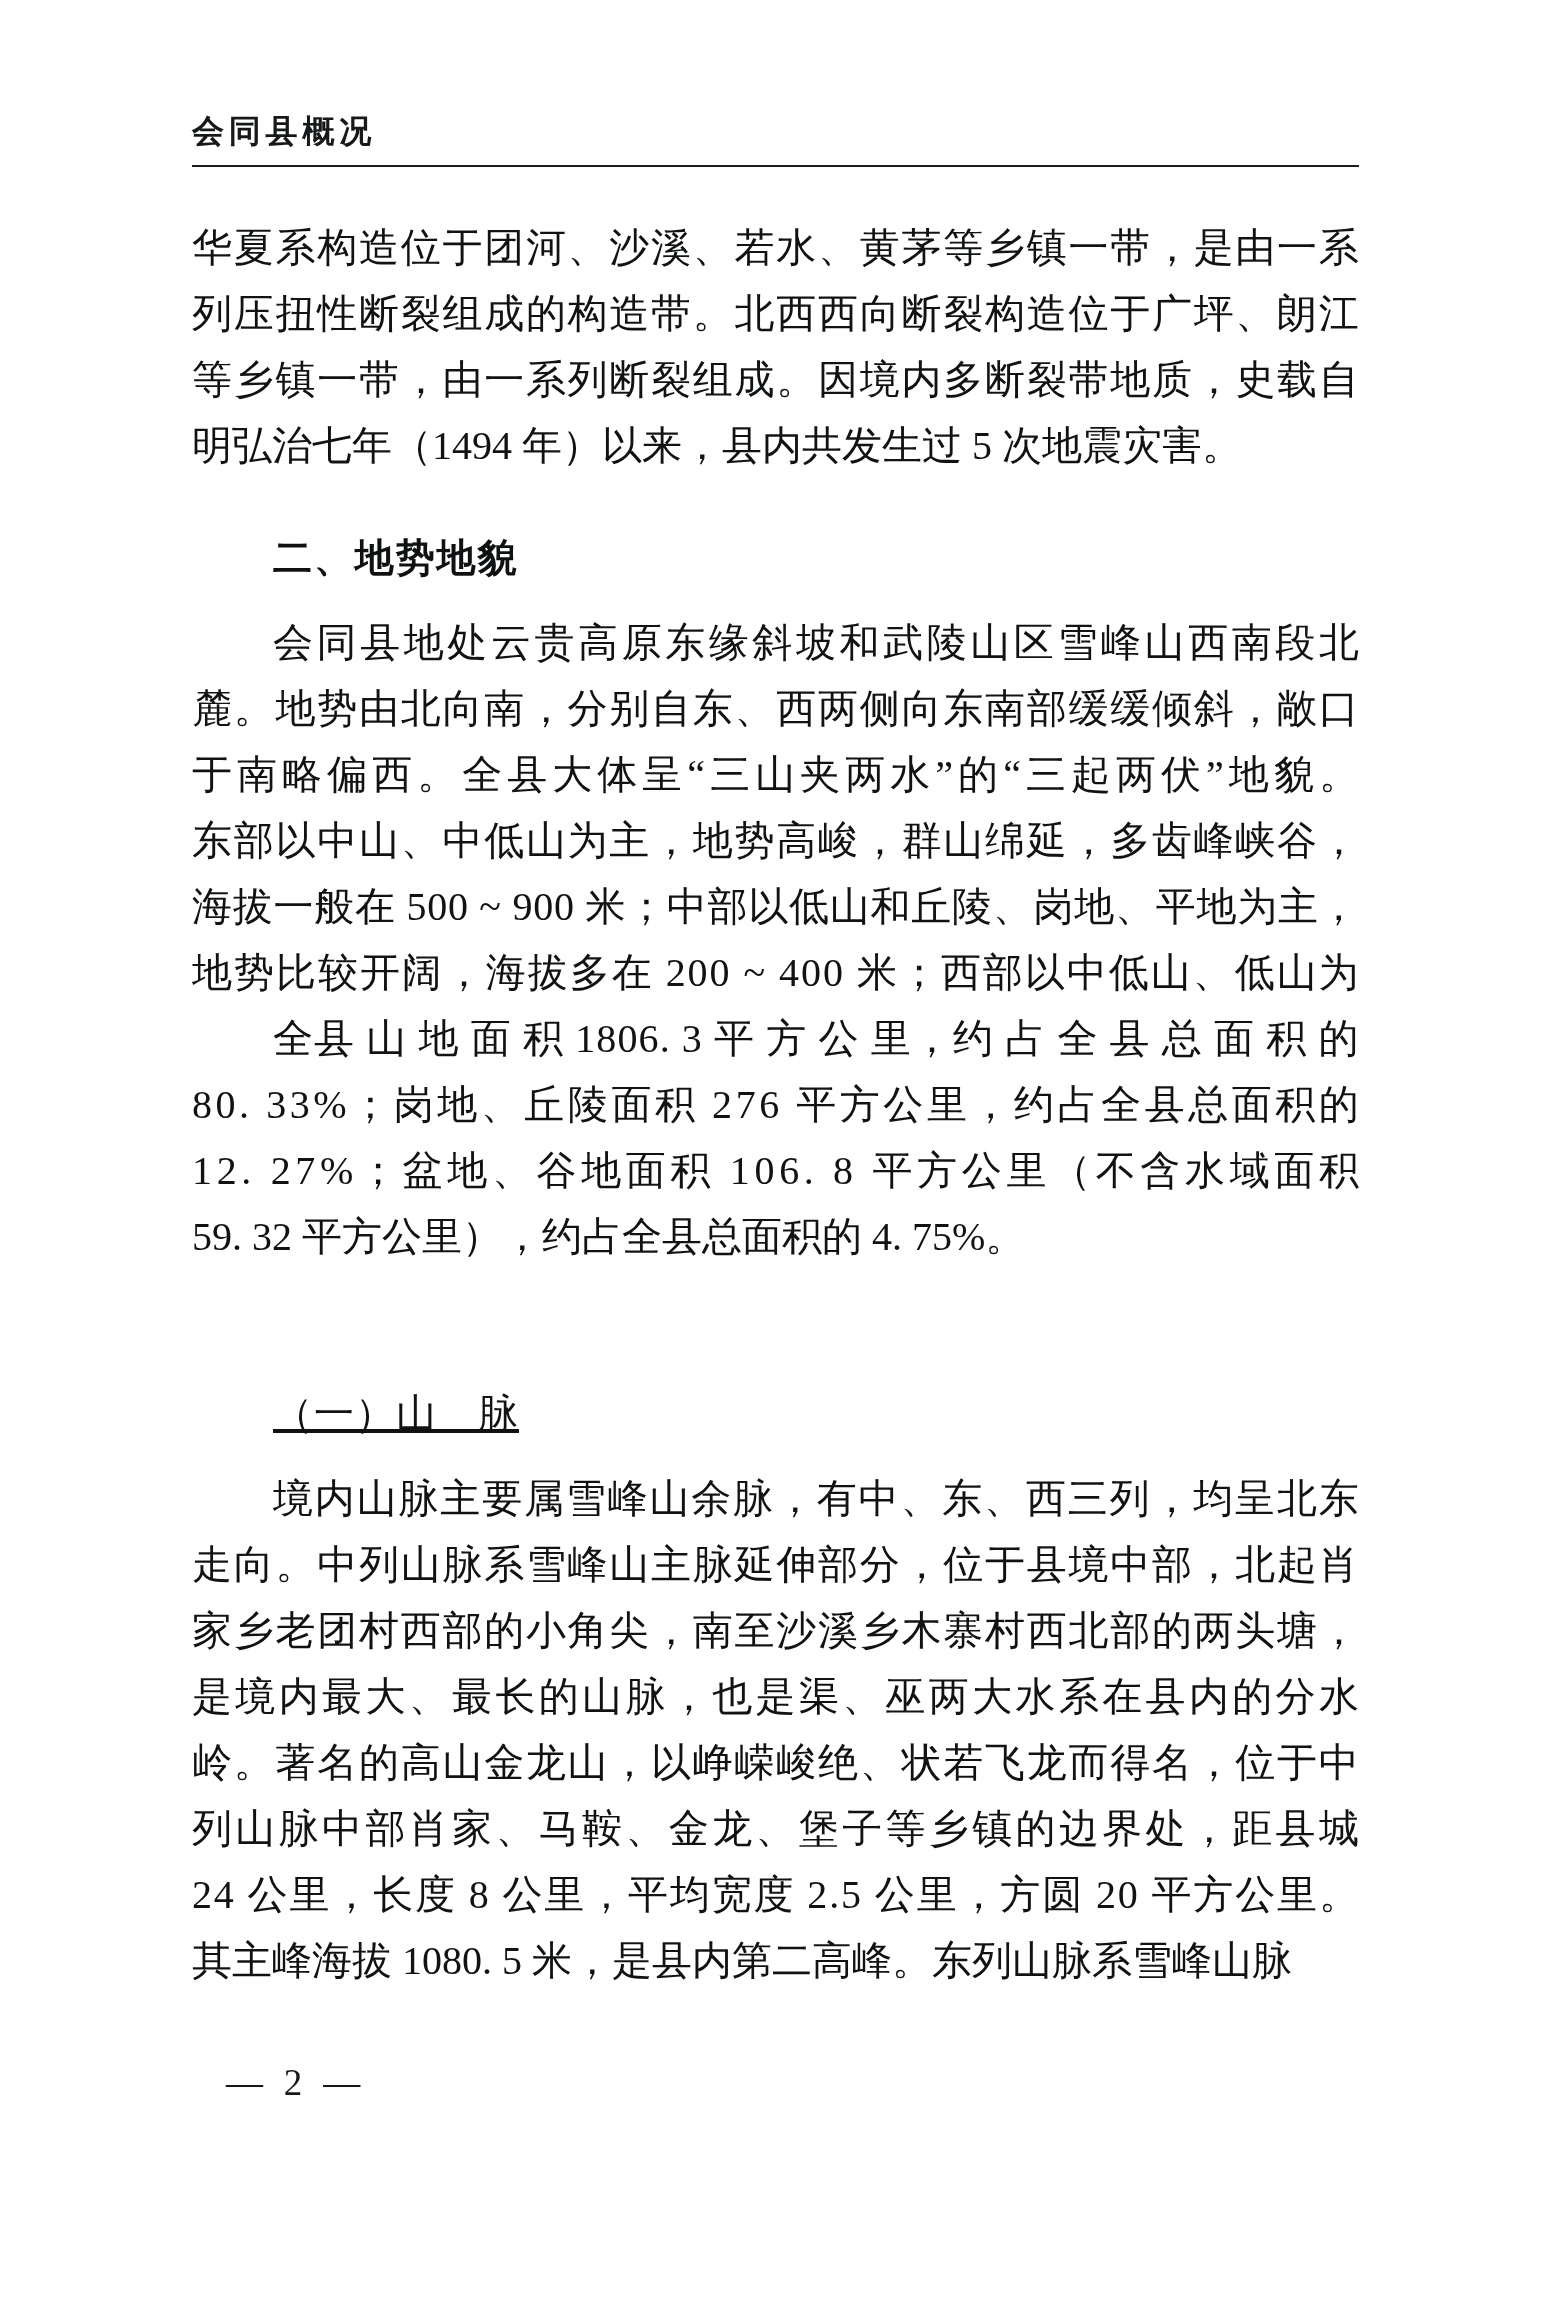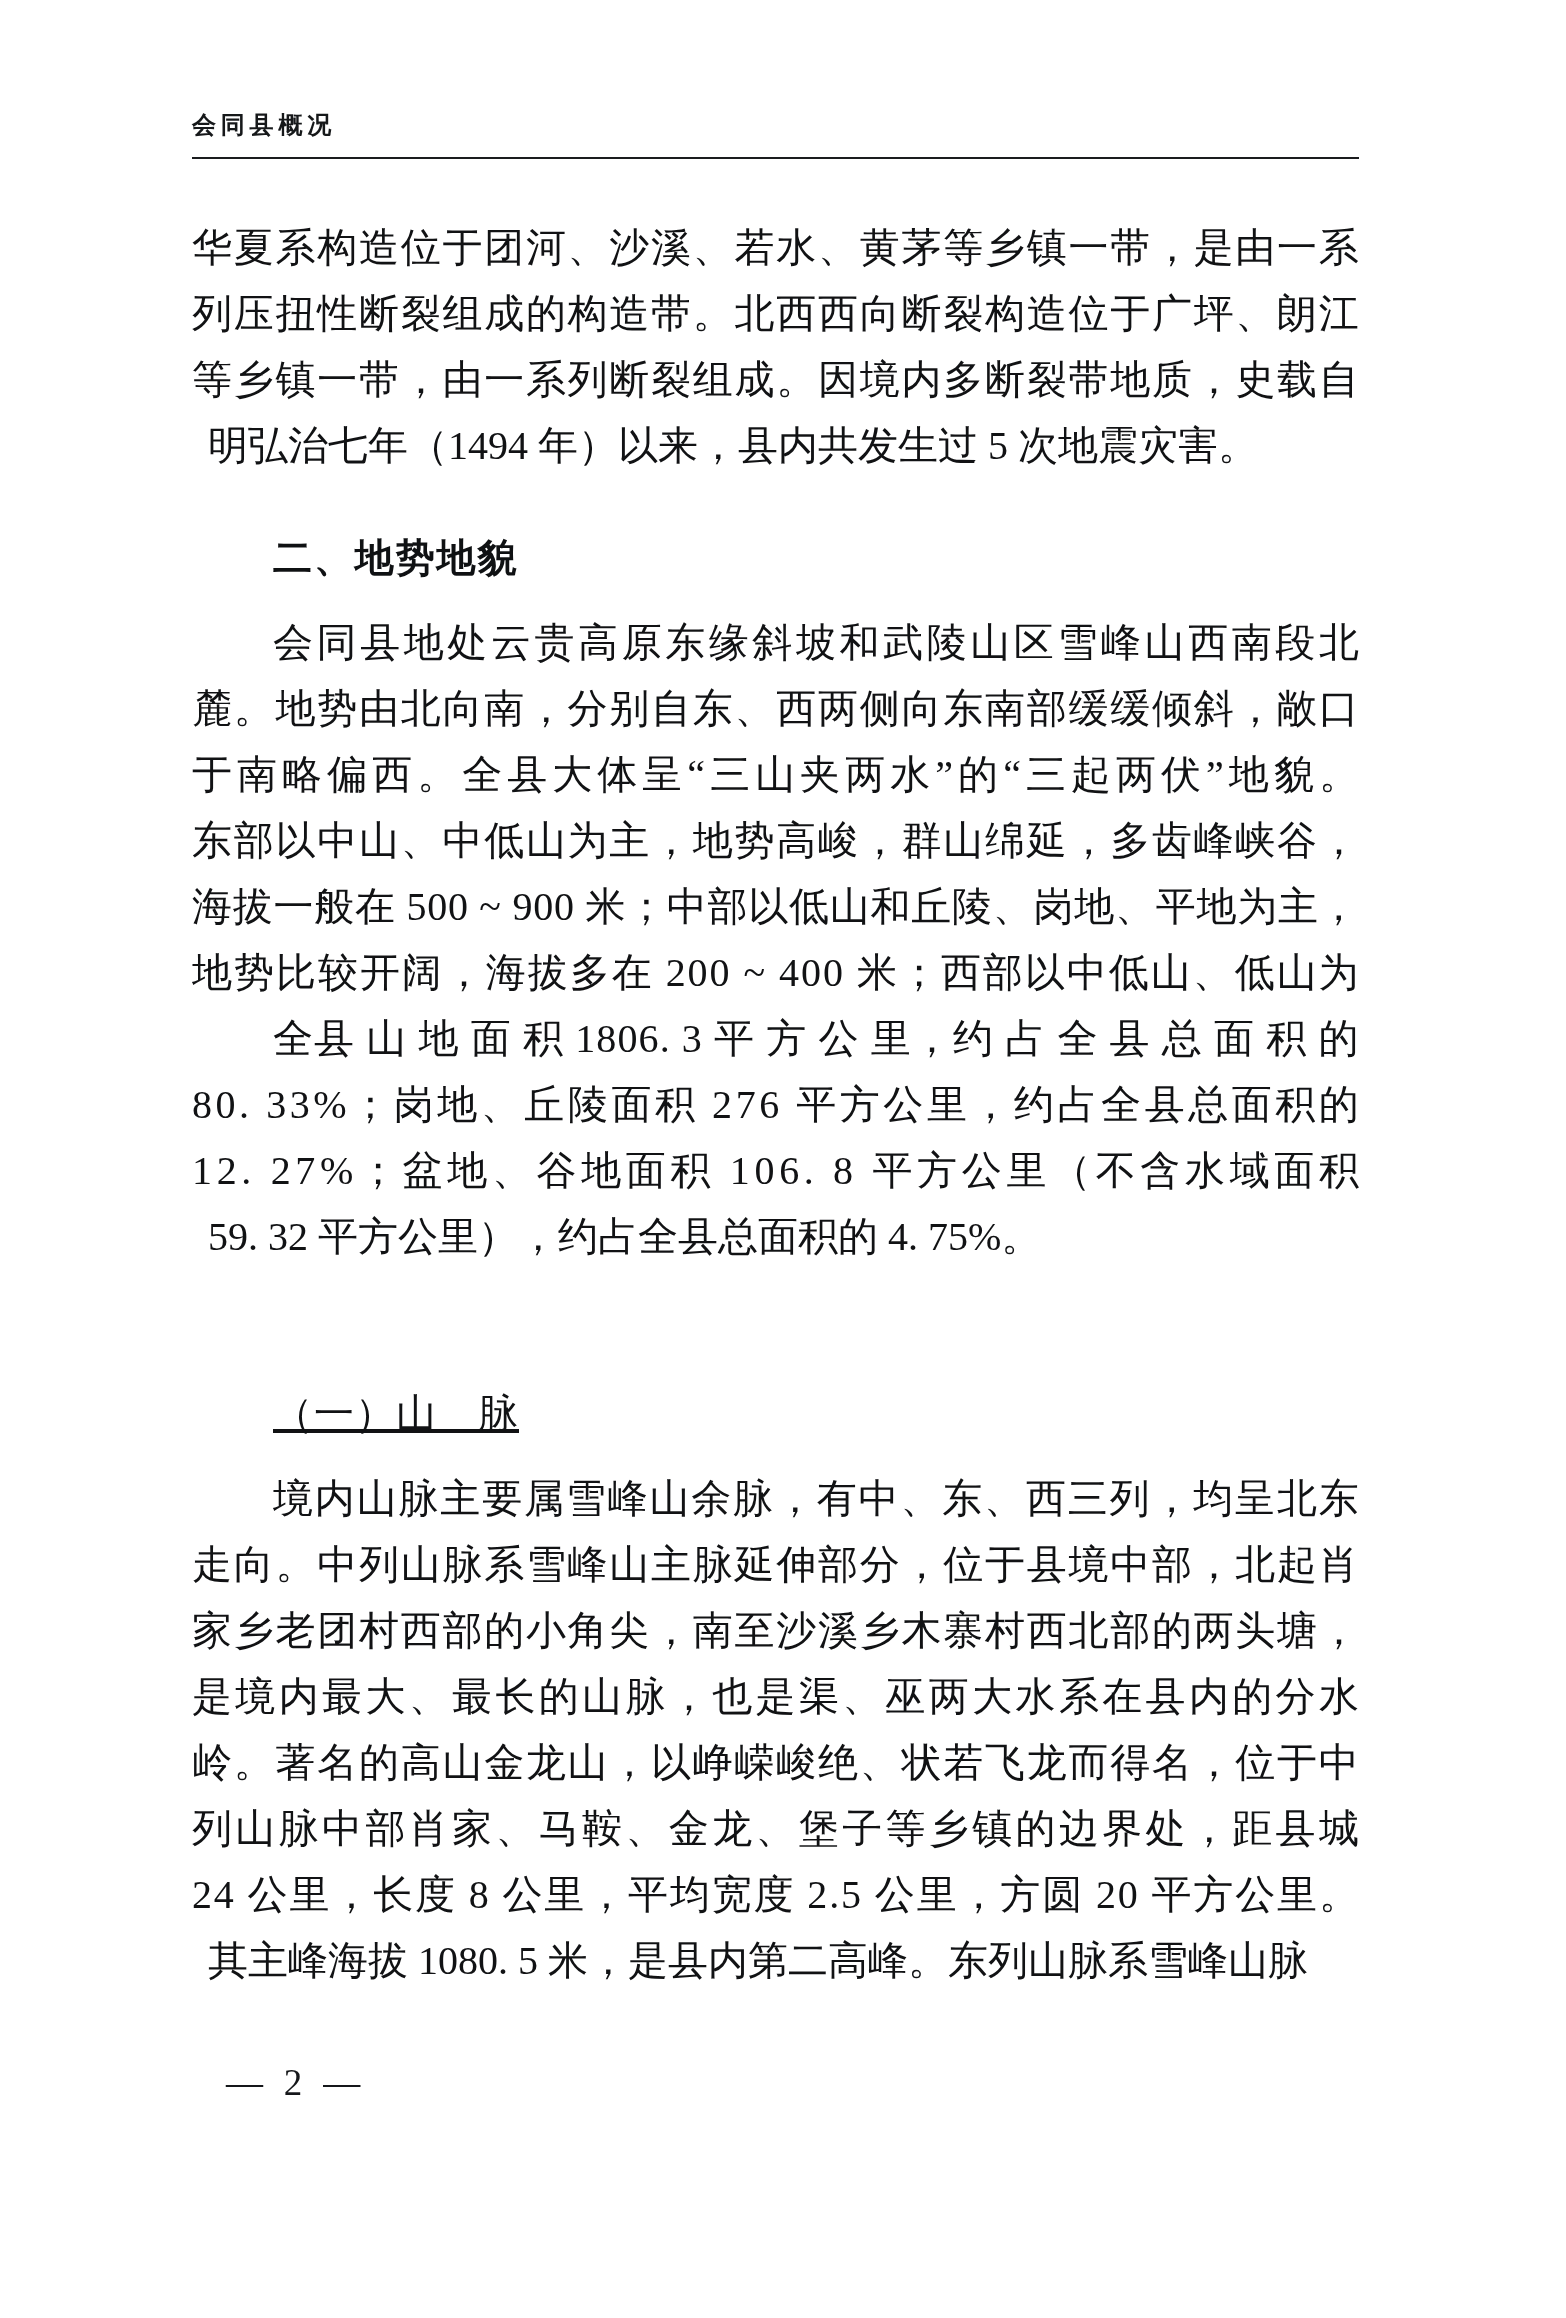--- a/index.html
+++ b/index.html
@@ -24,23 +24,23 @@
   }
 
   
   .header-zone {
     position: absolute;
     left: 192px;
     top: 115px;
     width: 1167px;
   }
   .header-title {
-    font-family: Liberation Mono, monospace;
+    font-family: Liberation Serif, serif;
     font-weight: 700;
-    font-size: 24px;
+    font-size: 32px;
     letter-spacing: 4.8px;
     color: #16181a;
     line-height: 1;
     white-space: nowrap;
   }
   .header-rule {
     margin-top: 18px;
     width: 1167px;
     height: 2.4px;
     background: #1a1c1e;
@@ -62,21 +62,21 @@
     width: 1167px;
     font-size: 40px;
     line-height: 66px;
     color: #111214;
     font-family: "Liberation Serif", "DejaVu Serif", serif;
     white-space: pre;
   }
   
   .ln.j { justify-content: space-between; }
   
-  .ln.l { justify-content: flex-start; margin-left: 16px; }
+  .ln.l { justify-content: flex-start; }
   
   .ln.ind { padding-left: 81px; width: 1086px; }
 
   .ln > span { display: inline-block; }
 
   
   .h-bold {
     font-family: "DejaVu Sans", "Liberation Sans", sans-serif;
     font-weight: 700;
     font-size: 39px;

